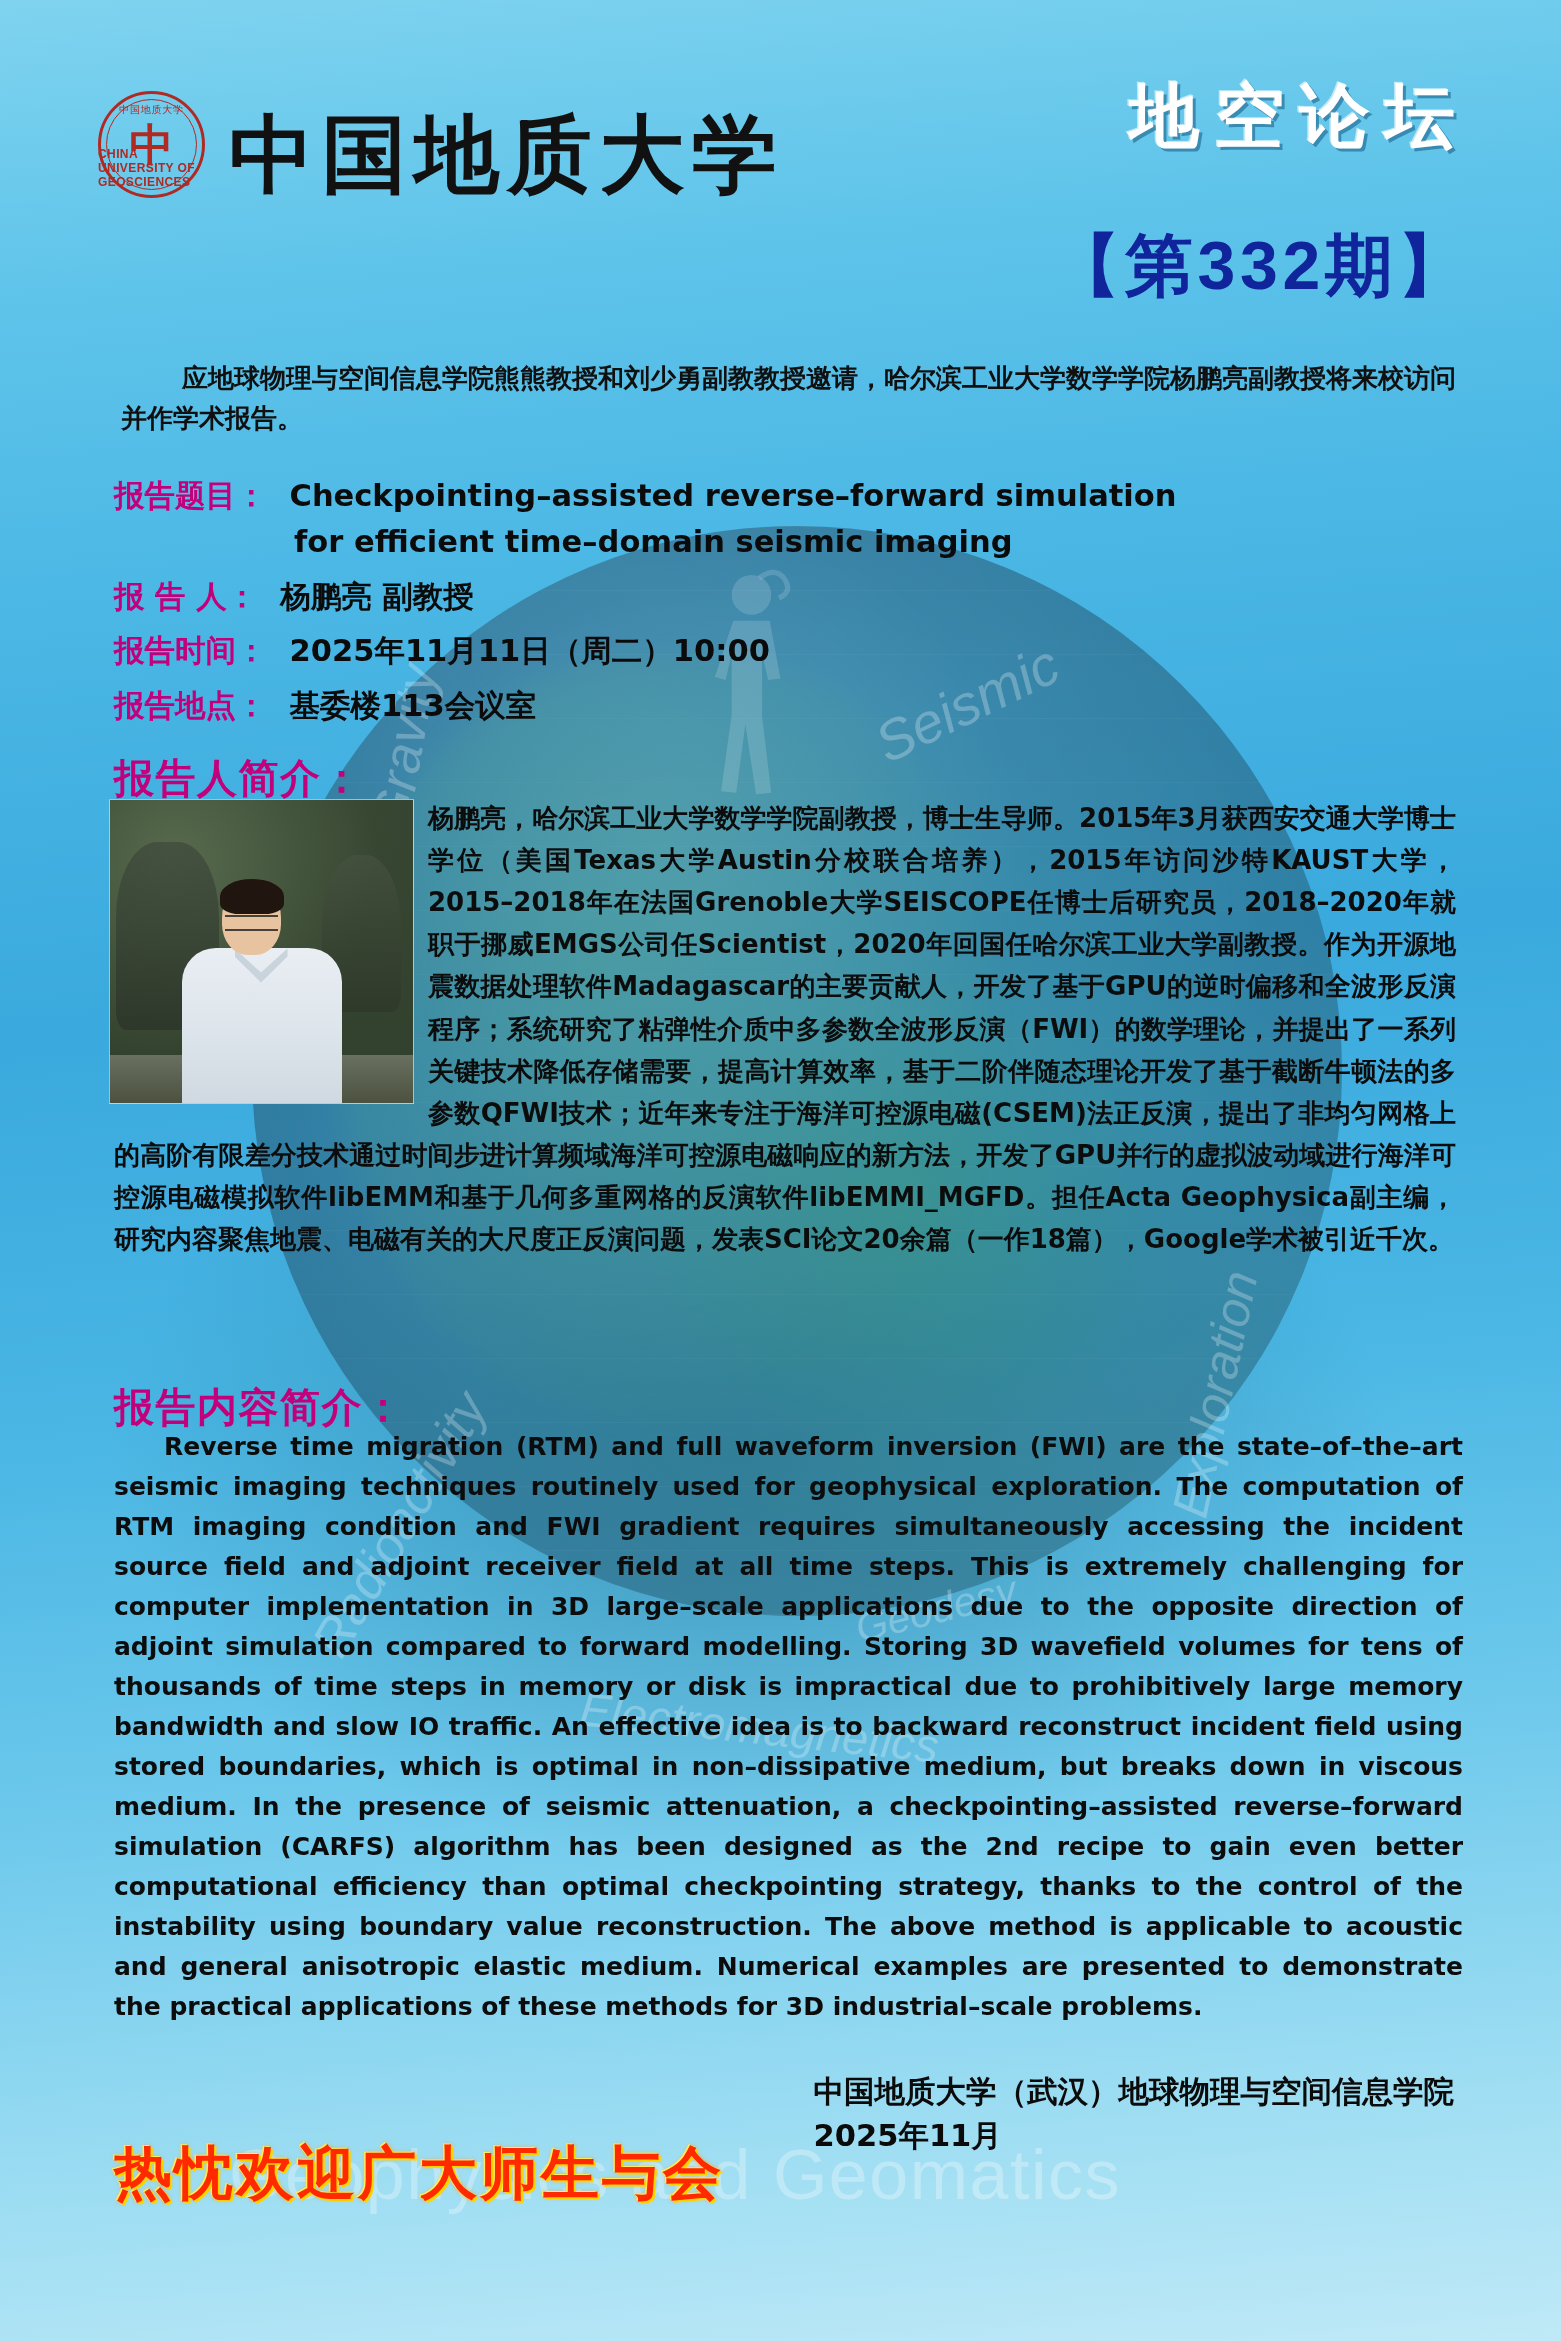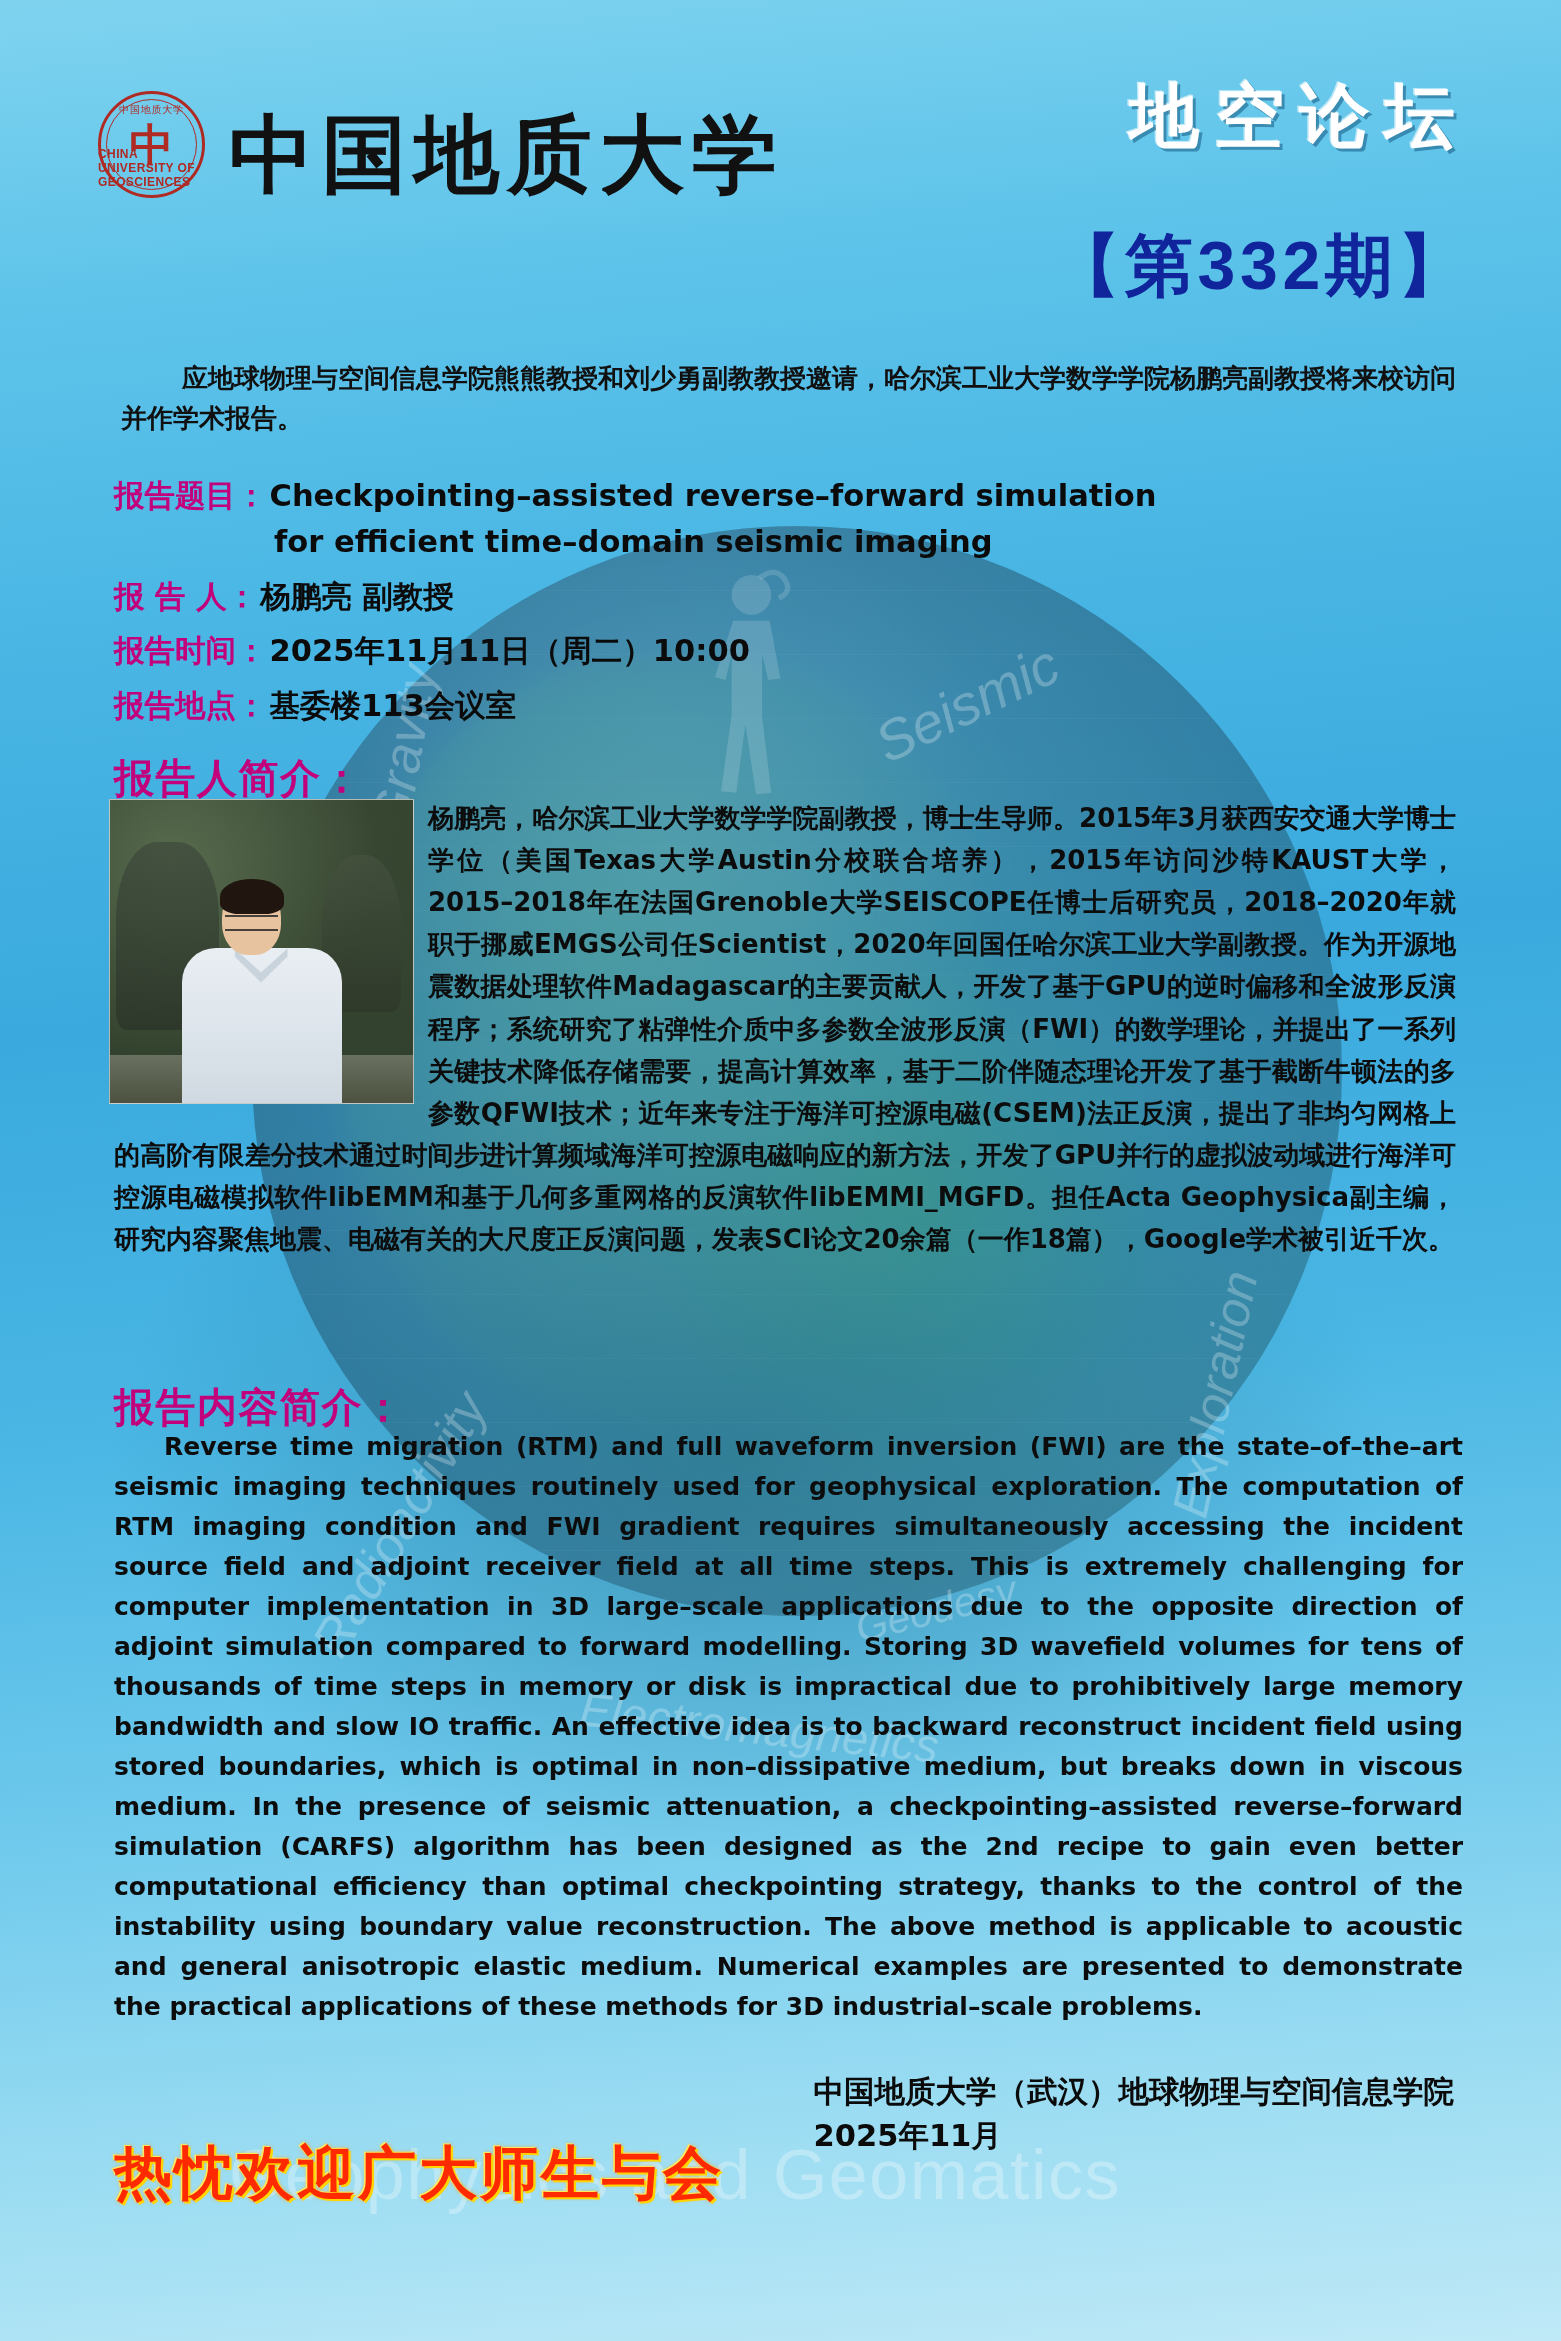--- a/index.html
+++ b/index.html
@@ -174,20 +174,21 @@
   }
 
   .field-list {
     position: absolute;
     left: 114px; top: 473px; width: 1372px;
   }
   .field-row {
     display: flex;
     align-items: flex-start;
     margin-bottom: 9.1px;
+    gap: 20px;
   }
   .field-label {
     color: #c2007b;
     font-weight: bold;
     font-size: 30.5px;
     white-space: nowrap;
     flex: 0 0 auto;
     line-height: 1.5;
     font-family: "DejaVu Sans", "Liberation Sans", sans-serif;
   }

